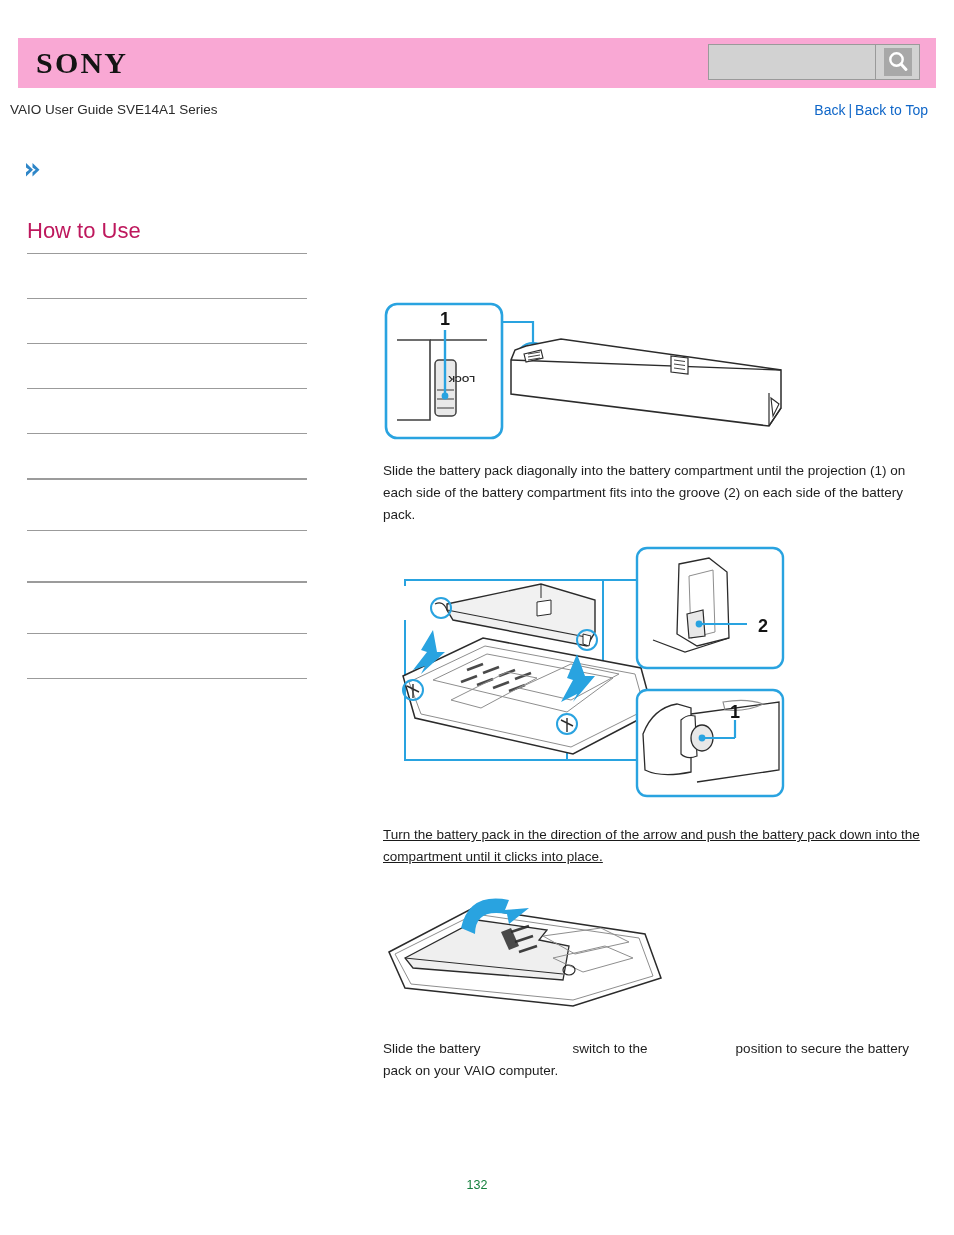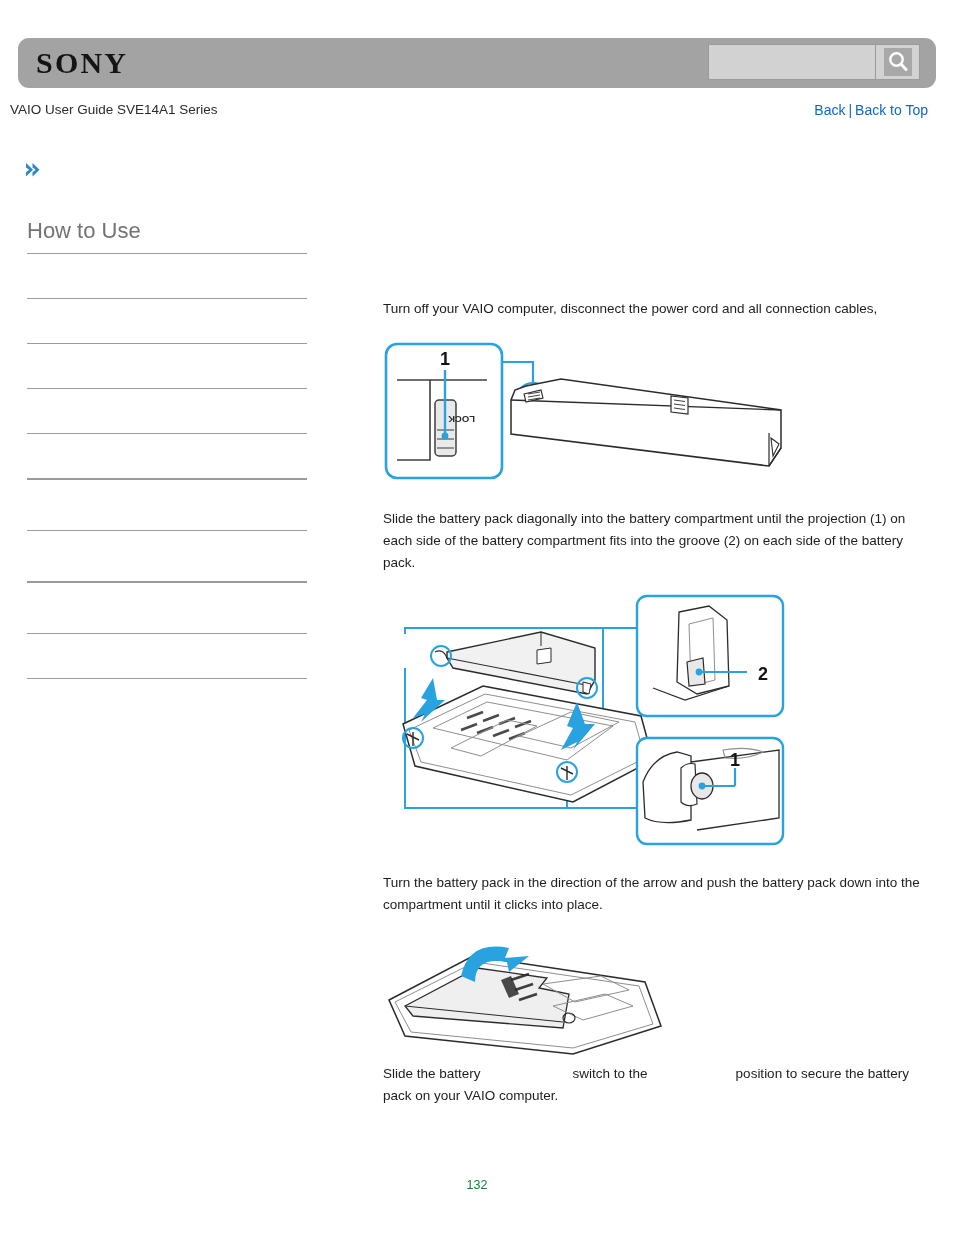--- a/index.html
+++ b/index.html
@@ -16,23 +16,22 @@
     overflow: hidden;
   }
 
   
   .header-bar {
     position: absolute;
     left: 18px;
     top: 38px;
     width: 918px;
     height: 50px;
-    background: #a3a3a3;
+    background: #f9a8d4;
     box-sizing: border-box;
-    border-radius: 11px;
   }
   .sony-logo {
     position: absolute;
     left: 18px;
     top: 6px;
     font-family: "Liberation Serif", serif;
     font-weight: bold;
     font-size: 30px;
     letter-spacing: 2.2px;
     color: #141414;
@@ -126,21 +125,21 @@
   
   .sidebar {
     position: absolute;
     left: 27px;
     top: 218px;
     width: 280px;
   }
   .sidebar-heading {
     font-size: 22px;
     font-weight: normal;
-    color: #737373;
+    color: #be185d;
     margin: 0;
     padding: 0 0 9px 0;
     line-height: 26px;
   }
   .sb-rule {
     width: 280px;
     border: 0;
     border-top: 1px solid #9b9b9b;
     margin: 0;
     height: 0;
@@ -269,21 +268,20 @@
   <div class="sb-item"></div>
   <hr class="sb-rule">
 </nav>
 
 <main class="main">
 
 
   <ol class="steps">
 
     <li class="step" style="margin-top:62px; padding-left:40px;">
-      <p class="step-text">Turn off your VAIO computer, disconnect the power cord and all connection cables,</p>
     </li>
 
 
     <li class="figure" style="margin-top:18px; padding-left:40px;">
       <svg width="420" height="148" viewBox="0 0 420 148">
 
         <rect x="3" y="6" width="116" height="134" rx="11" ry="11" fill="#ffffff" stroke="#29a3e0" stroke-width="2.6"></rect>
 
         <path d="M14,42 L47,42 L47,122 L14,122" fill="none" stroke="#3f3f3f" stroke-width="1.6"></path>
         <path d="M47,42 L104,42" fill="none" stroke="#3f3f3f" stroke-width="1.6"></path>
@@ -314,21 +312,21 @@
         <line x1="291" y1="66" x2="302" y2="67.5" stroke="#2b2b2b" stroke-width="0.9"></line>
         <line x1="291" y1="70" x2="302" y2="71.5" stroke="#2b2b2b" stroke-width="0.9"></line>
 
         <path d="M141,56 L158,52 L160,60 L143,64 Z" fill="#ffffff" stroke="#2b2b2b" stroke-width="1.1"></path>
         <line x1="145" y1="56" x2="157" y2="54" stroke="#2b2b2b" stroke-width="0.9"></line>
         <line x1="145" y1="59" x2="157" y2="57" stroke="#2b2b2b" stroke-width="0.9"></line>
         <line x1="145" y1="62" x2="157" y2="60" stroke="#2b2b2b" stroke-width="0.9"></line>
       </svg>
     </li>
 
-    <li class="step" style="margin-top:22px; padding-left:40px;">
+    <li class="step" style="margin-top:14px; padding-left:40px;">
       <p class="step-text" style="width:545px;">Slide the battery pack diagonally into the battery compartment until the projection (1) on each side of the battery compartment fits into the groove (2) on each side of the battery pack.</p>
     </li>
 
     <li class="figure" style="margin-top:16px; padding-left:48px;">
       <svg width="400" height="258" viewBox="0 0 400 258">
 
         <path d="M14,44 L14,38 L212,38 L212,120" fill="none" stroke="#29a3e0" stroke-width="2"></path>
         <path d="M212,38 L246,38" fill="none" stroke="#29a3e0" stroke-width="2"></path>
 
         <path d="M14,78 L14,218 L176,218" fill="none" stroke="#29a3e0" stroke-width="2"></path>
@@ -387,21 +385,21 @@
         <path d="M300,172 L388,160 L388,228 L306,240" fill="none" stroke="#2b2b2b" stroke-width="1.3"></path>
         <path d="M332,160 Q356,156 372,162 Q356,170 334,168 Z" fill="none" stroke="#8e8e8e" stroke-width="1.1"></path>
         <ellipse cx="311" cy="196" rx="11" ry="13" fill="#e8e8e8" stroke="#2b2b2b" stroke-width="1.3"></ellipse>
         <line x1="311" y1="196" x2="344" y2="196" stroke="#29a3e0" stroke-width="2.2"></line>
         <line x1="344" y1="196" x2="344" y2="178" stroke="#29a3e0" stroke-width="2.2"></line>
         <circle cx="311" cy="196" r="3.4" fill="#29a3e0"></circle>
         <text x="344" y="176" text-anchor="middle" font-family="'Liberation Sans', sans-serif" font-size="18" font-weight="bold" fill="#141414">1</text>
       </svg>
     </li>
 
-    <li class="step" style="margin-top:24px; padding-left:40px;">
+    <li class="step" style="margin-top:24px; padding-left:40px;text-decoration:underline;">
       <p class="step-text" style="width:548px;">Turn the battery pack in the direction of the arrow and push the battery pack down into the compartment until it clicks into place.</p>
     </li>
 
     <li class="figure" style="margin-top:16px; padding-left:40px;">
       <svg width="300" height="126" viewBox="0 0 300 126">
 
         <path d="M6,68 L90,24 L262,50 L278,94 L190,122 L22,104 Z" fill="#ffffff" stroke="#2b2b2b" stroke-width="1.5"></path>
         <path d="M12,70 L92,30 L256,54 L270,92 L190,116 L28,100 Z" fill="none" stroke="#8e8e8e" stroke-width="1"></path>
 
         <path d="M22,74 L94,36 L164,46 L156,56 L186,62 L180,96 L30,84 Z" fill="#efefef" stroke="#2b2b2b" stroke-width="1.3"></path>
@@ -416,20 +414,20 @@
 
         <path d="M160,52 L218,44 L246,58 L192,70 Z" fill="none" stroke="#8e8e8e" stroke-width="1"></path>
         <path d="M170,74 L222,62 L250,74 L200,88 Z" fill="none" stroke="#8e8e8e" stroke-width="1"></path>
 
         <ellipse cx="186" cy="86" rx="6" ry="5" fill="none" stroke="#2b2b2b" stroke-width="1.2"></ellipse>
 
         <path d="M78,44 Q86,8 126,16 L122,26 L146,24 L126,40 L124,30 Q92,24 92,50 Z" fill="#29a3e0"></path>
       </svg>
     </li>
 
-    <li class="step" style="margin-top:5px; padding-left:40px;">
+    <li class="step" style="margin-top:28px; padding-left:40px;">
       <p class="step-text" style="width:545px;"><span>Slide the battery</span><span class="gap-icon"></span><span>switch to the</span><span class="gap-icon-sm"></span><span>position to secure the battery pack on your VAIO computer.</span></p>
     </li>
 
   </ol>
 </main>
 
 <div class="page-number">132</div>
 
 </body></html>

